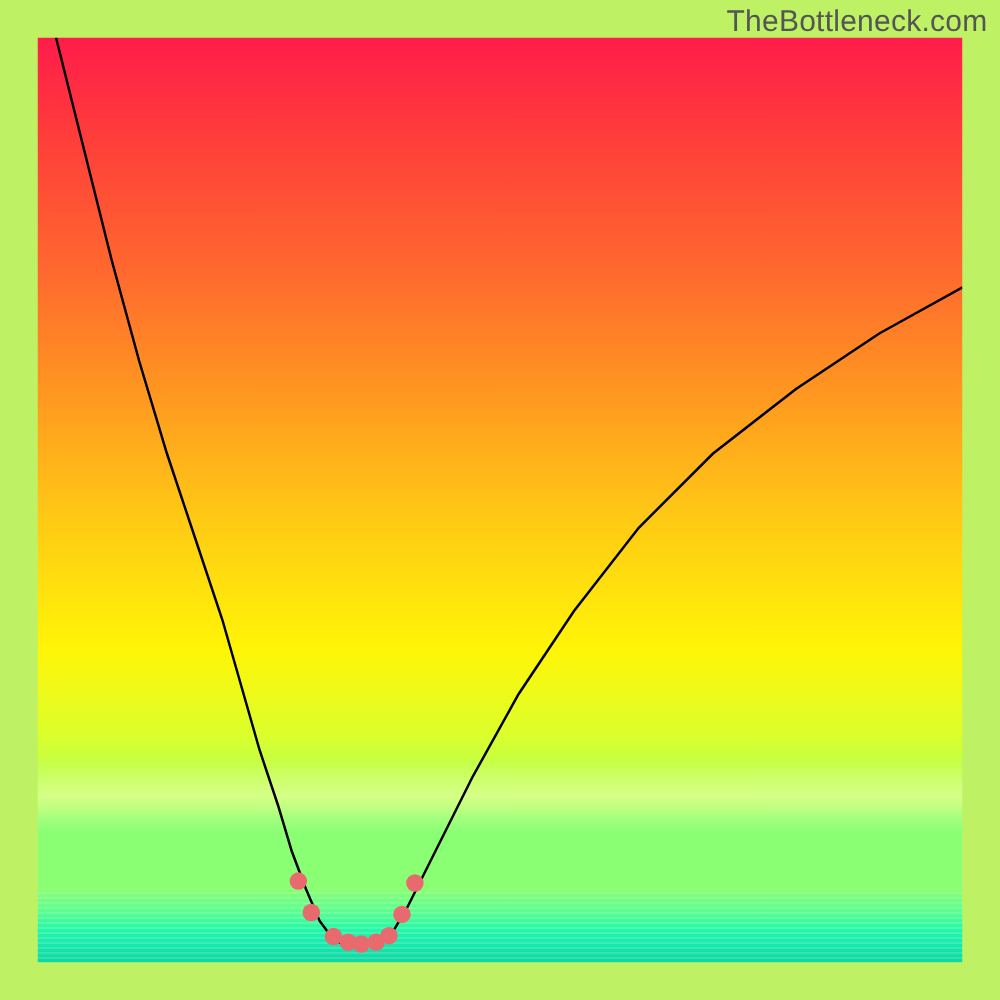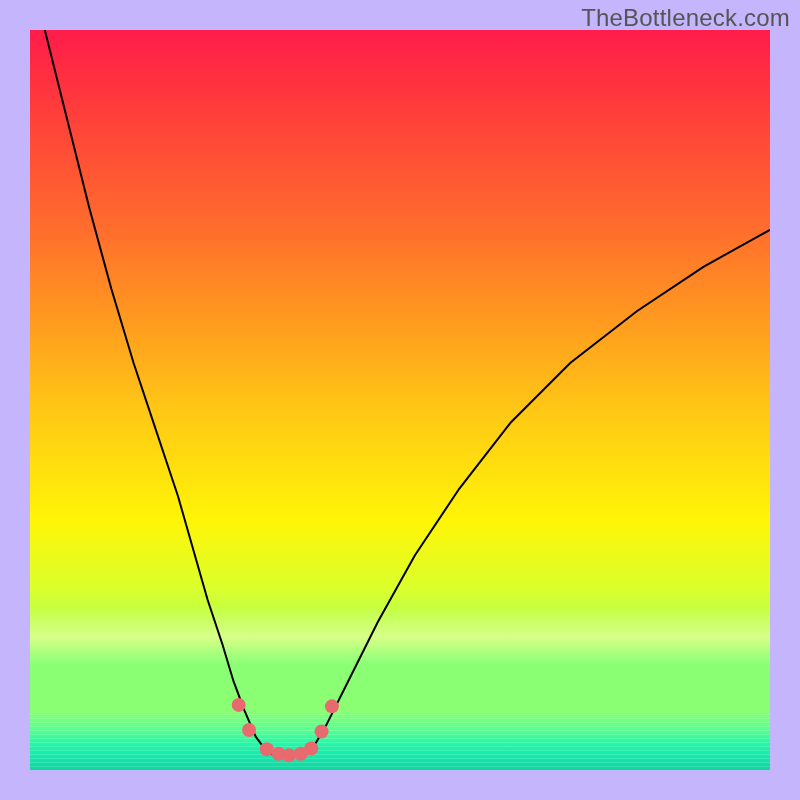--- a/index.html
+++ b/index.html
@@ -7,21 +7,21 @@
     padding: 0;
     width: 800px;
     height: 800px;
     background: #000;
     overflow: hidden;
   }
   .frame {
     position: relative;
     width: 800px;
     height: 800px;
-    background: #c4b5fd;
+    background: #bef264;
   }
   .watermark {
     position: absolute;
     top: 4px;
     right: 10px;
     font-family: Arial, Helvetica, sans-serif;
     font-size: 24px;
     color: #555;
     letter-spacing: 0.2px;
     z-index: 10;

